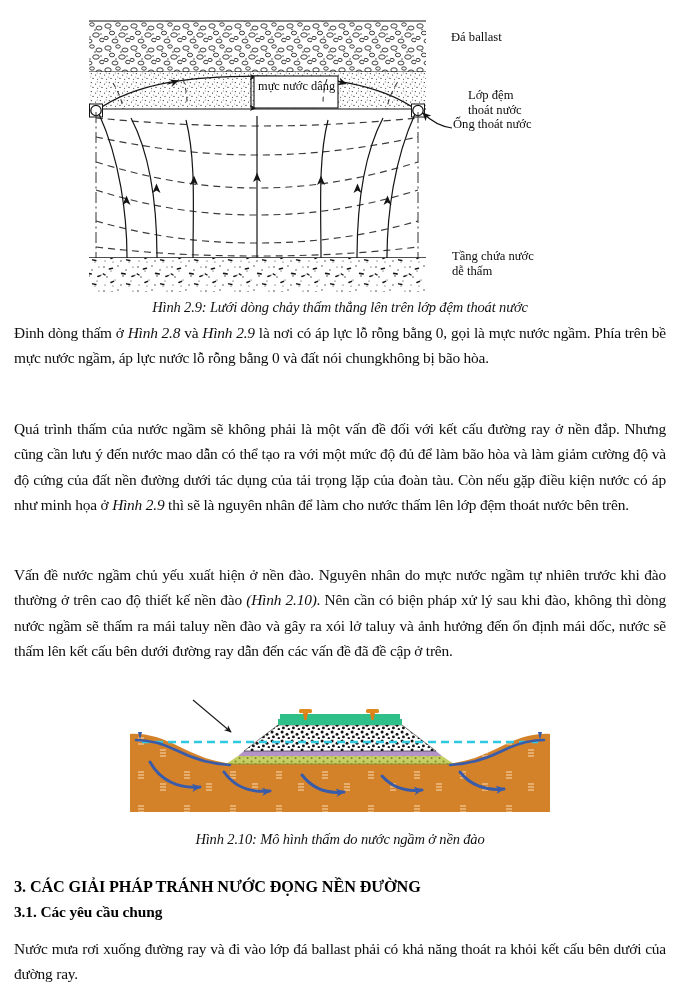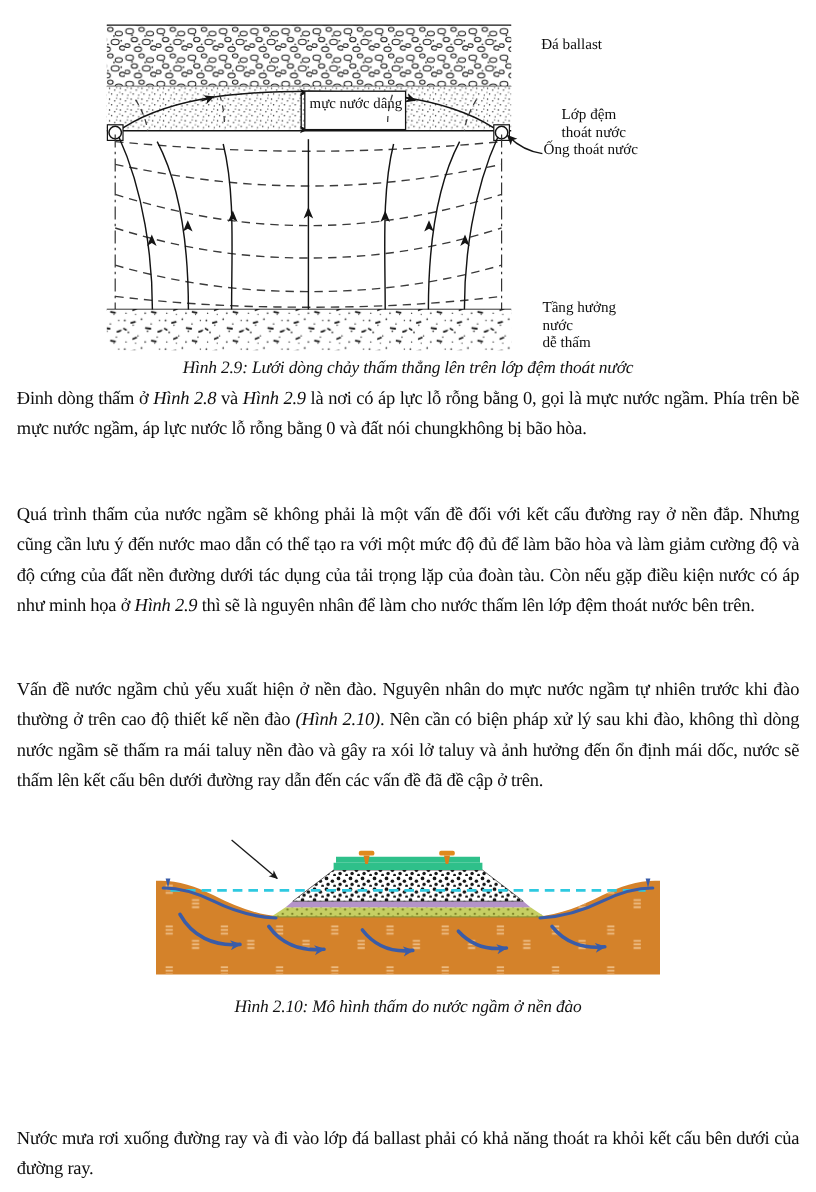--- a/index.html
+++ b/index.html
@@ -247,21 +247,21 @@
         <path d="M183,79 C186,88 187,96 187,104"></path>
         <path d="M327,79 C324,88 323,96 323,104"></path>
         <path d="M397,83 C391,93 388,101 387,109"></path>
       </g>
     </svg>
 
     <div style="position:absolute;left:451px;top:30px;font-size:12.6px;">Đá ballast</div>
     <div style="position:absolute;left:452px;top:88px;font-size:12.6px;margin-left:16px;">Lớp đệm thoát nước</div>
     <div style="position:absolute;left:453px;top:117px;font-size:12.6px;">Ống thoát nước</div>
     <div style="position:absolute;left:452px;top:249px;font-size:12.6px;line-height:14.5px;">
-      <div>Tầng hưởng nước</div>
+      <div>Tầng chứa nước</div>
       <div>dễ thấm</div>
     </div>
     <div style="position:absolute;left:258px;top:78px;width:78px;font-size:12.4px;line-height:16px;">mực nước dâng</div>
   </div>
 
   <div class="caption" style="position:absolute;left:14px;top:299px;width:652px;">Hình 2.9: Lưới dòng chảy thấm thẳng lên trên lớp đệm thoát nước</div>
 
   <div class="body-col" style="top:320px;">
     <p class="para"><span>Đinh dòng thấm ở </span><span class="it">Hình 2.8</span><span> và </span><span class="it">Hình 2.9</span><span> là nơi có áp lực lỗ rỗng bằng 0, gọi là mực nước ngầm. Phía trên bề mực nước ngầm, áp lực nước lỗ rỗng bằng 0 và đất nói chungkhông bị bão hòa.</span></p>
   </div>
@@ -375,18 +375,22 @@
         <path d="M252,82 C262,93 276,98 292,96"></path>
         <path d="M330,78 C340,91 356,97 374,95"></path>
       </g>
 
       <path d="M64,6 L102,38" fill="none" stroke="#1a1a1a" stroke-width="1.1" marker-end="url(#annArr)" transform="translate(-1,0)"></path>
     </svg>
   </div>
 
   <div class="caption" style="position:absolute;left:14px;top:831px;width:652px;">Hình 2.10: Mô hình thấm do nước ngầm ở nền đào</div>
 
+  <div class="body-col" style="top:878px;">
+    <h2 class="head-main">3. CÁC GIẢI PHÁP TRÁNH NƯỚC ĐỌNG NỀN ĐƯỜNG</h2>
+    <h3 class="head-sub" style="margin-top:6px;">3.1. Các yêu cầu chung</h3>
+  </div>
 
   <div class="body-col" style="top:936px;">
     <p class="para">Nước mưa rơi xuống đường ray và đi vào lớp đá ballast phải có khả năng thoát ra khỏi kết cấu bên dưới của đường ray.</p>
   </div>
 
 </div>
 
 </body></html>

